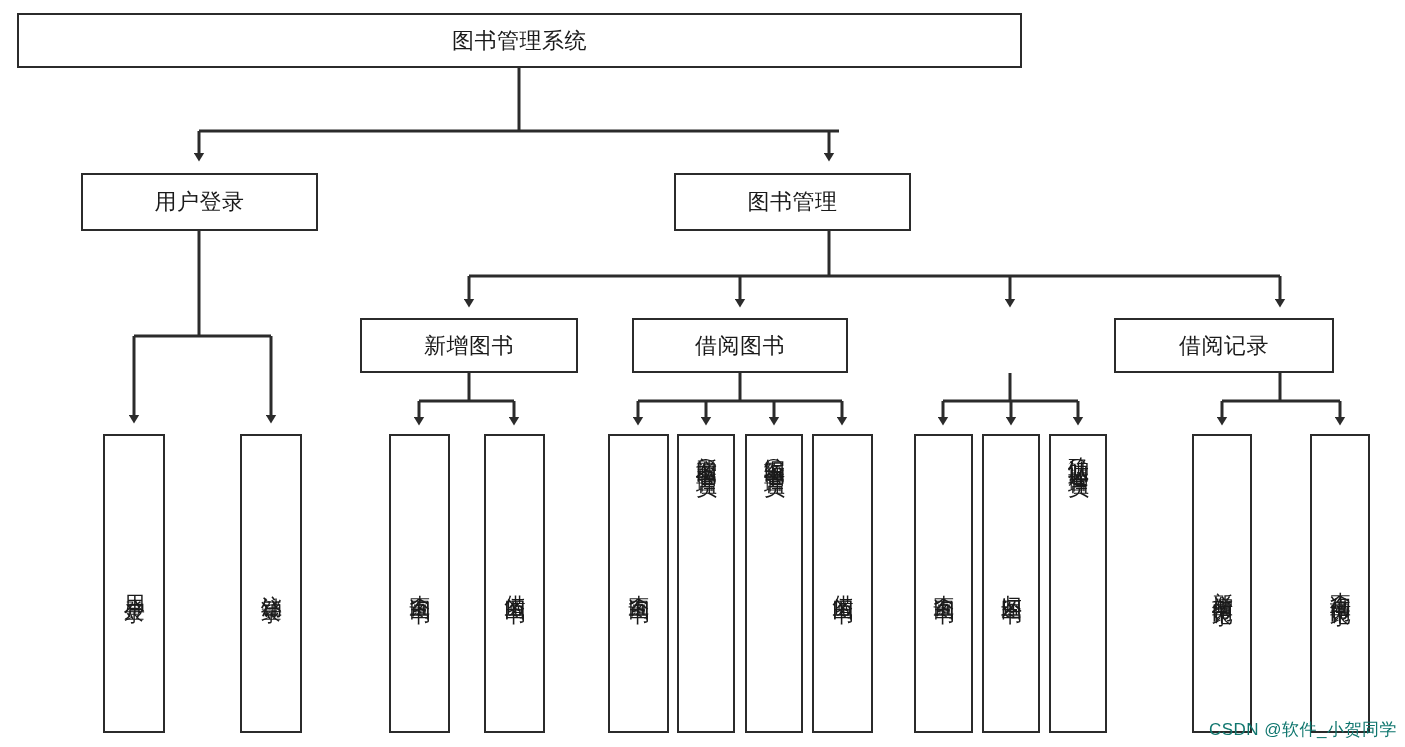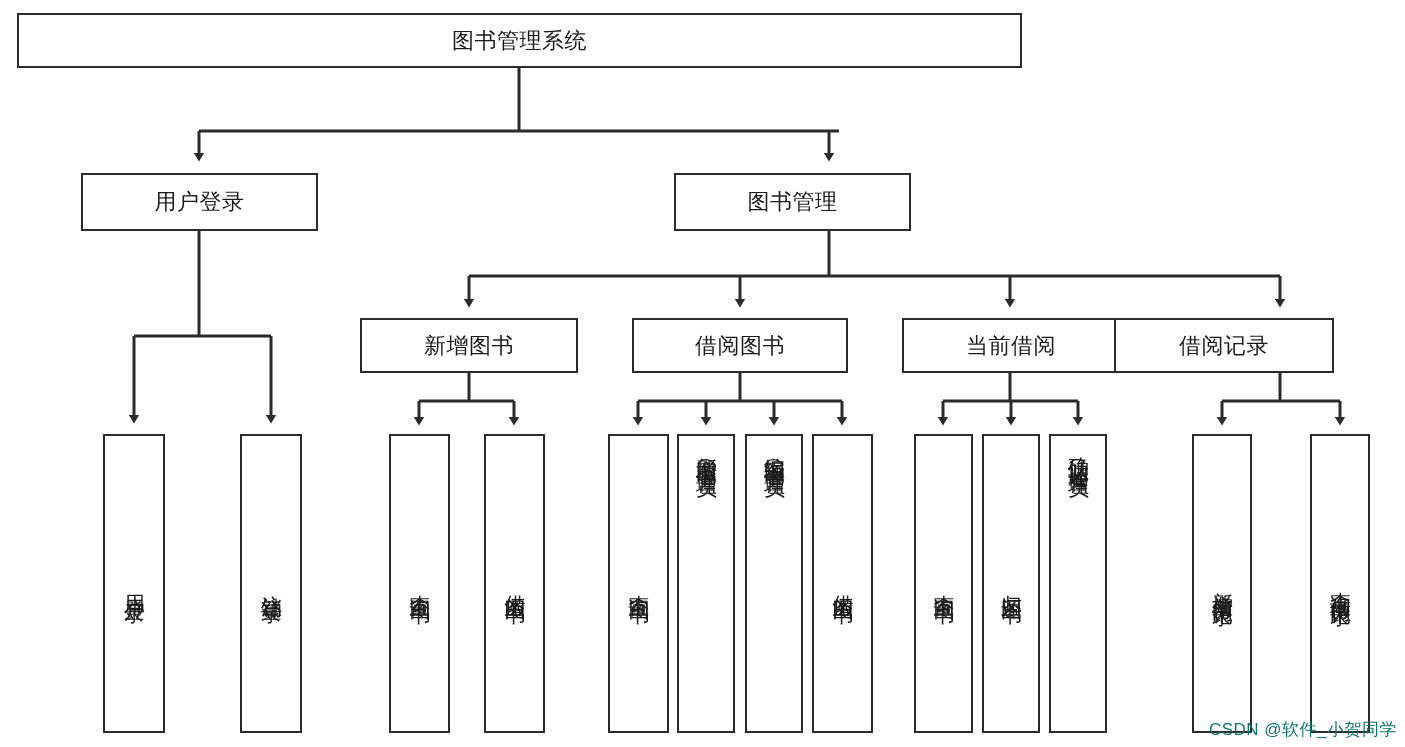--- a/index.html
+++ b/index.html
@@ -134,23 +134,20 @@
   <div class="node" style="left:674px; top:173px; width:237px; height:58px;">
     <span class="node-label">图书管理</span>
   </div>
 
   <div class="node" style="left:360px; top:318px; width:218px; height:55px;">
     <span class="node-label">新增图书</span>
   </div>
   <div class="node" style="left:632px; top:318px; width:216px; height:55px;">
     <span class="node-label">借阅图书</span>
   </div>
-  <div class="node" style="left:902px; top:318px; width:218px; height:55px;">
-    <span class="node-label">当前借阅</span>
-  </div>
   <div class="node" style="left:1114px; top:318px; width:220px; height:55px;align-items:center;">
     <span class="node-label">借阅记录</span>
   </div>
 
   <div class="node vertical leaf" style="left:103px; top:434px; width:62px; height:299px;">
     <span class="node-label">用户登录</span>
   </div>
   <div class="node vertical leaf" style="left:240px; top:434px; width:62px; height:299px;">
     <span class="node-label">注销登录</span>
   </div>

